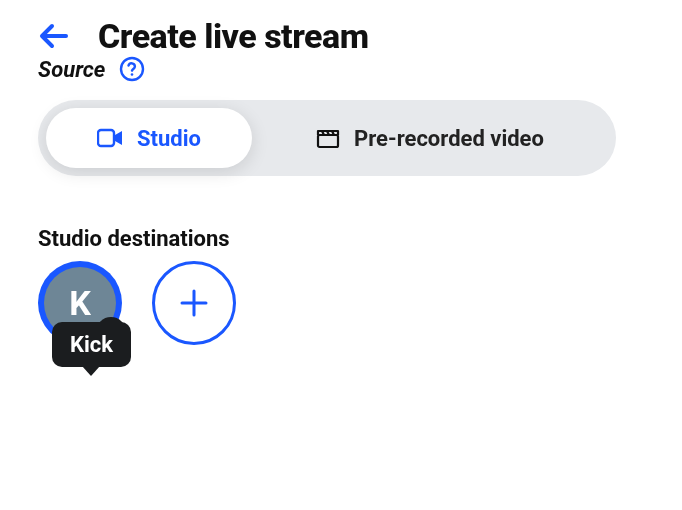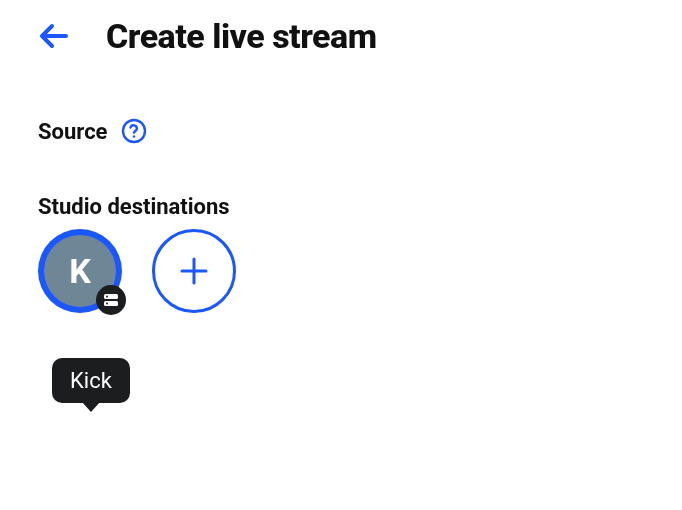--- a/index.html
+++ b/index.html
@@ -7,47 +7,47 @@
     --text:#111;
     --grey-pill:#e7e9ec;
     --chip:#6e8696;
     --dark:#1b1d1f;
   }
   *{box-sizing:border-box;}
   body{margin:0;background:#fff;font-family:-apple-system,BlinkMacSystemFont,"Segoe UI",Roboto,Helvetica,Arial,sans-serif;}
   .page{width:682px;height:510px;padding:10px 38px;position:relative;}
 
   
-  .hdr{display:flex;align-items:center;gap:36px;margin-top:6px;}
+  .hdr{display:flex;align-items:center;gap:28px;margin-top:6px;}
   .back-btn{display:flex;align-items:center;justify-content:center;width:32px;height:32px;cursor:pointer;}
   .title{font-size:34px;font-weight:800;letter-spacing:-.5px;color:var(--text);}
 
   
-  .source-row{display:flex;align-items:center;gap:14px;margin-top:62px;}
+  .source-row{display:flex;align-items:center;gap:14px;font-style:italic;}
   .section-label{font-size:22px;font-weight:700;color:var(--text);}
   .help{display:flex;align-items:center;justify-content:center;cursor:pointer;}
 
   
   .seg{margin-top:18px;display:flex;align-items:center;background:var(--grey-pill);border-radius:44px;height:76px;padding:8px;width:578px;}
   .seg-opt{display:flex;align-items:center;justify-content:center;gap:14px;height:60px;border-radius:36px;font-size:22px;font-weight:700;color:#222;cursor:pointer;flex:0 0 auto;}
   .seg-opt.studio{background:#fff;color:var(--blue);width:206px;box-shadow:0 4px 18px rgba(0,0,0,.12);}
   .seg-opt.pre{width:340px;margin-left:8px;}
 
   
   .dest-label{margin-top:50px;font-size:22px;font-weight:700;color:var(--text);}
 
   .dest-row{display:flex;gap:30px;margin-top:10px;}
   .dest-chip{width:84px;height:84px;border-radius:50%;position:relative;cursor:pointer;}
   .dest-kick{background:var(--blue);display:flex;align-items:center;justify-content:center;}
   .dest-kick-inner{width:72px;height:72px;border-radius:50%;background:var(--chip);display:flex;align-items:center;justify-content:center;color:#fff;font-size:34px;font-weight:700;}
   .dest-badge{position:absolute;right:-4px;bottom:-2px;width:30px;height:30px;border-radius:50%;background:var(--dark);display:flex;align-items:center;justify-content:center;}
   .dest-add{border:3px solid var(--blue);display:flex;align-items:center;justify-content:center;color:var(--blue);}
 
   
-  .tooltip{position:absolute;left:52px;top:322px;background:var(--dark);color:#fff;font-size:22px;font-weight:400;padding:10px 18px;border-radius:10px;margin-top:36px;}
+  .tooltip{position:absolute;left:52px;top:322px;background:var(--dark);color:#fff;font-size:22px;font-weight:700;padding:10px 18px;border-radius:10px;}
   .tooltip:after{content:"";position:absolute;left:30px;bottom:-9px;width:0;height:0;border-left:9px solid transparent;border-right:9px solid transparent;border-top:10px solid var(--dark);}
 </style>
 </head>
 <body>
 
 <div class="page">
 
   <div class="hdr">
     <div class="back-btn">
       <svg width="32" height="28" viewBox="0 0 32 28" fill="none" stroke="#1a57ff" stroke-width="4" stroke-linecap="round" stroke-linejoin="round">
@@ -62,20 +62,39 @@
     <div class="section-label">Source</div>
     <div class="help">
       <svg width="26" height="26" viewBox="0 0 26 26" fill="none" stroke="#1a57ff" stroke-width="2.4">
         <circle cx="13" cy="13" r="11"></circle>
         <path d="M9.5 9.5a3.3 3.3 0 0 1 6.4 1c0 2-2.5 2.6-2.9 4.1" stroke-linecap="round"></path>
         <circle cx="13" cy="18.5" r="1.3" fill="#1a57ff" stroke="none"></circle>
       </svg>
     </div>
   </div>
 
+  <div class="seg">
+    <div class="seg-opt studio">
+      <svg width="26" height="20" viewBox="0 0 26 20">
+        <rect x="1" y="2" width="16" height="16" rx="3" fill="none" stroke="#1a57ff" stroke-width="2.4"></rect>
+        <path d="M18 7 L25 3 L25 17 L18 13 Z" fill="#1a57ff"></path>
+      </svg>
+      <span>Studio</span>
+    </div>
+    <div class="seg-opt pre">
+      <svg width="24" height="22" viewBox="0 0 24 22" fill="none" stroke="#111" stroke-width="2.2" stroke-linejoin="round">
+        <rect x="2" y="8" width="20" height="12" rx="1.5"></rect>
+        <path d="M2 8 L2 4 L22 4 L22 8"></path>
+        <line x1="6" y1="4" x2="8" y2="8"></line>
+        <line x1="11" y1="4" x2="13" y2="8"></line>
+        <line x1="16" y1="4" x2="18" y2="8"></line>
+      </svg>
+      <span>Pre-recorded video</span>
+    </div>
+  </div>
 
   <div class="dest-label">Studio destinations</div>
 
   <div class="dest-row">
     <div class="dest-chip dest-kick">
       <div class="dest-kick-inner">
         <span>K</span>
       </div>
       <div class="dest-badge">
         <svg width="16" height="14" viewBox="0 0 16 14">

